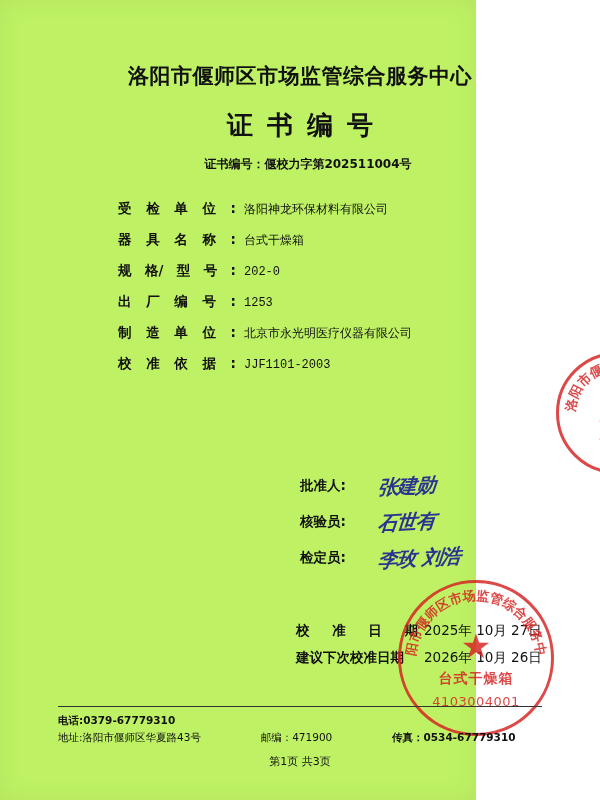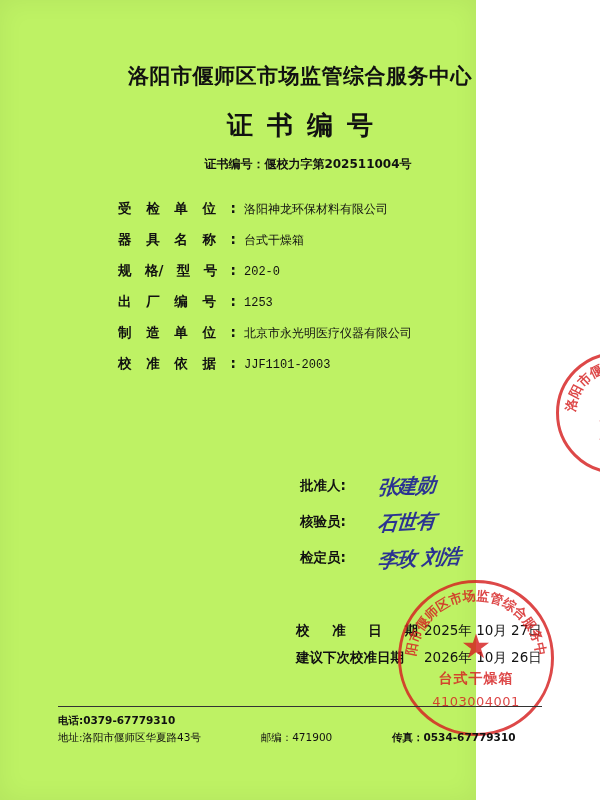--- a/index.html
+++ b/index.html
@@ -402,14 +402,15 @@
   <div class="footer">
     <div class="footer-line">
       <span class="footer-right">电话:0379-67779310</span>
     </div>
     <div class="footer-line">
       <span class="footer-left">地址:洛阳市偃师区华夏路43号</span>
       <span class="footer-left">邮编：471900</span>
       <span class="footer-right">传真：0534-67779310</span>
     </div>
   </div>
+  <div class="page-no">第1页  共3页</div>
 
 </div>
 
 </body></html>

